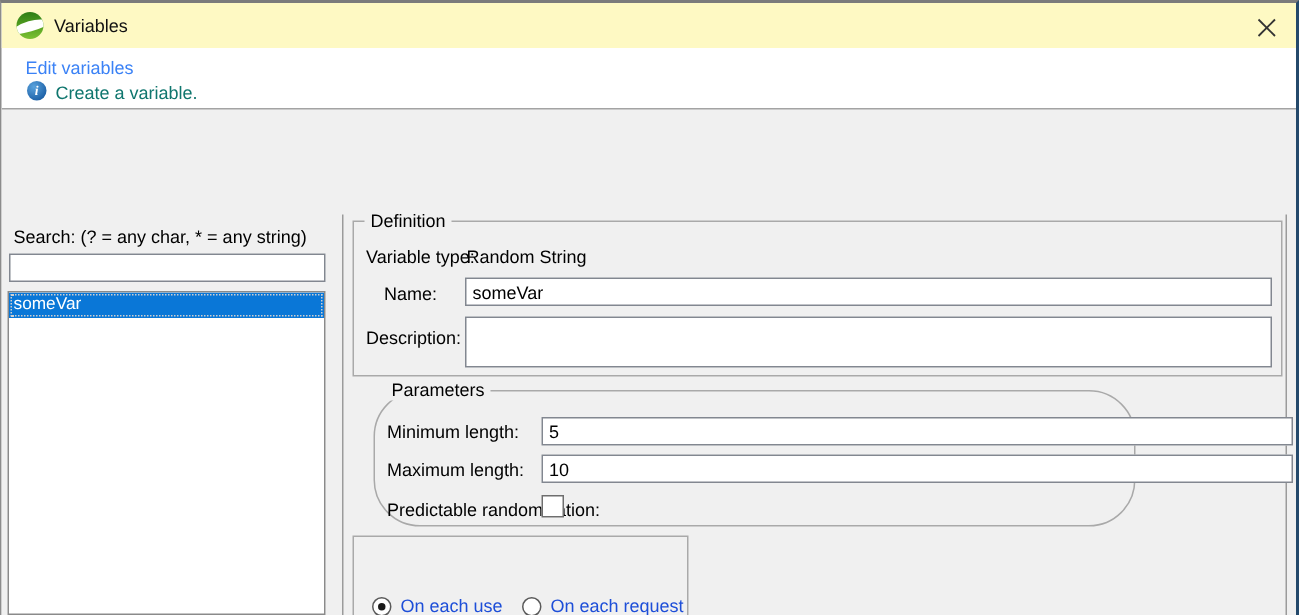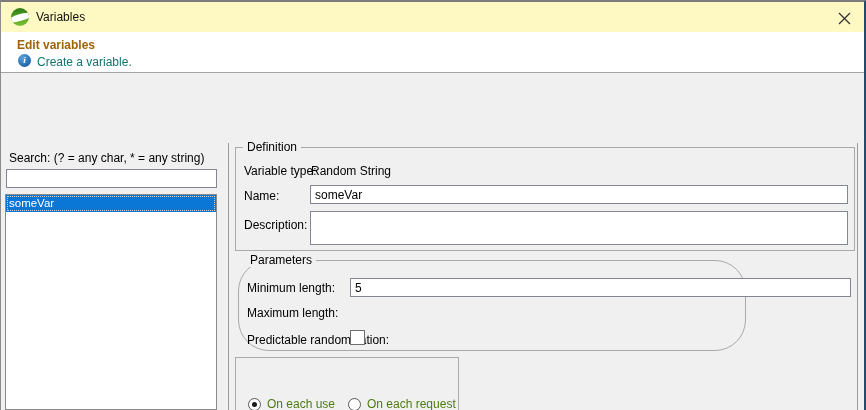--- a/index.html
+++ b/index.html
@@ -10,50 +10,50 @@
   }
   
   .titlebar{position:absolute;left:0;top:0;width:100%;height:30px;background:#fef9c3;}
   .app-logo{position:absolute;left:10px;top:6px;width:18px;height:18px;border-radius:50%;
     background:linear-gradient(180deg,#2e7d17 0%,#4f9c1f 45%,#7cc133 100%);overflow:hidden;}
   .app-logo::after{content:"";position:absolute;left:-4px;top:6px;width:26px;height:7px;background:#ffffff;
     border-radius:50% 50% 50% 50%/70% 70% 30% 30%;transform:rotate(-16deg);}
   .title-text{position:absolute;left:35px;top:8px;font-size:12px;color:#111;}
   .close-btn{position:absolute;right:11px;top:7px;width:18px;height:18px;cursor:pointer;display:flex;align-items:center;justify-content:center;}
   
-  .hdr-title{position:absolute;left:16px;top:36px;font-size:12px;font-weight:bold;color:#a16207;}
+  .hdr-title{position:absolute;left:16px;top:36px;font-size:12px;font-weight:normal;color:#3b82f6;}
   .info-icon{position:absolute;left:17px;top:52px;width:13px;height:13px;border-radius:50%;
     background:radial-gradient(circle at 35% 30%,#5aa3dd,#1e62a8 75%);color:#fff;
     font-size:9px;font-weight:bold;font-style:italic;text-align:center;line-height:13px;font-family:"Liberation Serif",serif;}
   .hdr-sub{position:absolute;left:36px;top:53px;font-size:12px;color:#0f766e;}
   
   .body{position:absolute;left:0;top:70px;right:0;bottom:0;background:#f0f0f0;border-top:1px solid #a3a3a3;}
   
   .search-label{position:absolute;left:8px;top:78px;font-size:12px;color:#000;}
   .search-input{position:absolute;left:5px;top:96px;width:211px;height:19px;border:1px solid #828790;background:#fff;font-size:12px;padding:1px 3px;outline:none;}
   .var-list{position:absolute;left:4px;top:121px;width:212px;bottom:0;background:#fff;border:1px solid #8a8a8a;overflow:hidden;}
   .list-item.selected{height:17px;line-height:17px;background:#0a77d7;color:#fff;font-size:11.5px;padding-left:3px;outline:1px dotted #cfcfcf;outline-offset:-2px;cursor:default;}
   
   .right-panel{position:absolute;left:227px;top:70px;width:630px;height:335px;background:#f0f0f0;
     border-left:1px solid #9b9b9b;border-right:1px solid #9b9b9b;border-bottom:1px solid #9b9b9b;}
   .groupbox{position:absolute;border:1px solid #a9a9a9;background:transparent;}
   .groupbox .legend{position:absolute;top:-8px;left:7px;background:#f0f0f0;padding:0 4px;font-size:12px;color:#000;}
   .gb-definition{left:6px;top:4px;width:620px;height:104px;}
-  .gb-parameters{left:9px;top:117px;width:508px;height:91px;border-radius:31px;}
+  .gb-parameters{left:20px;top:117px;width:508px;height:91px;border-radius:31px;}
   .gb-policy{left:6px;top:214px;width:224px;height:114px;}
   .flabel{position:absolute;font-size:12px;color:#000;white-space:nowrap;}
   .fvalue{position:absolute;font-size:12px;color:#000;white-space:nowrap;}
   .txt-input{position:absolute;border:1px solid #828790;background:#fff;font-size:12px;padding:1px 4px;outline:none;}
   .txt-area{position:absolute;border:1px solid #828790;background:#fff;font-size:12px;padding:1px 4px;outline:none;resize:none;}
   .checkbox{position:absolute;width:15px;height:15px;background:#fff;border:1px solid #6e6e6e;cursor:pointer;}
   
   .radio-row{position:absolute;display:flex;align-items:center;cursor:pointer;}
   .radio{width:13px;height:13px;border-radius:50%;border:1px solid #5a5a5a;background:#fff;margin-right:6px;position:relative;flex:0 0 auto;}
   .radio.checked::after{content:"";position:absolute;left:3px;top:3px;width:5px;height:5px;border-radius:50%;background:#1a1a1a;}
-  .radio-label{font-size:12px;color:#4d7c0f;white-space:nowrap;}
+  .radio-label{font-size:12px;color:#1d4ed8;white-space:nowrap;}
 </style>
 </head>
 <body>
 
 <div class="dialog">
 
   <div class="titlebar">
     <div class="app-logo"></div>
     <div class="title-text">Variables</div>
     <div class="close-btn">
@@ -75,31 +75,32 @@
     <div class="var-list">
       <div class="list-item selected">someVar</div>
     </div>
 
     <div class="right-panel">
 
       <div class="groupbox gb-definition">
         <span class="legend">Definition</span>
         <span class="flabel" style="left:8px;top:16px;">Variable type:</span>
         <span class="fvalue" style="left:75px;top:16px;">Random String</span>
-        <span class="flabel" style="left:8px;top:41px;">Name:</span>
+        <span class="flabel" style="left:20px;top:41px;">Name:</span>
         <input class="txt-input" style="left: 74px; top: 37px; width: 538px; height: 19px;" type="text" value="someVar">
         <span class="flabel" style="left:8px;top:70px;">Description:</span>
         <textarea class="txt-area" style="left: 74px; top: 63px; width: 538px; height: 34px;"></textarea>
       </div>
 
       <div class="groupbox gb-parameters">
         <span class="legend">Parameters</span>
         <span class="flabel" style="left:8px;top:20px;">Minimum length:</span>
         <input class="txt-input" style="left: 111px; top: 17px; width: 501px; height: 19px;" type="text" value="5">
         <span class="flabel" style="left:8px;top:45px;">Maximum length:</span>
+        <input class="txt-input" style="left: 111px; top: 42px; width: 501px; height: 19px;" type="text" value="10">
         <span class="flabel" style="left:8px;top:72px;">Predictable randomization:</span>
         <span class="checkbox" style="left:111px;top:69px;"></span>
       </div>
 
       <div class="groupbox gb-policy">
         <div class="radio-row" style="left:12px;top:39px;">
           <span class="radio checked"></span>
           <span class="radio-label">On each use</span>
         </div>
         <div class="radio-row" style="left:112px;top:39px;">

